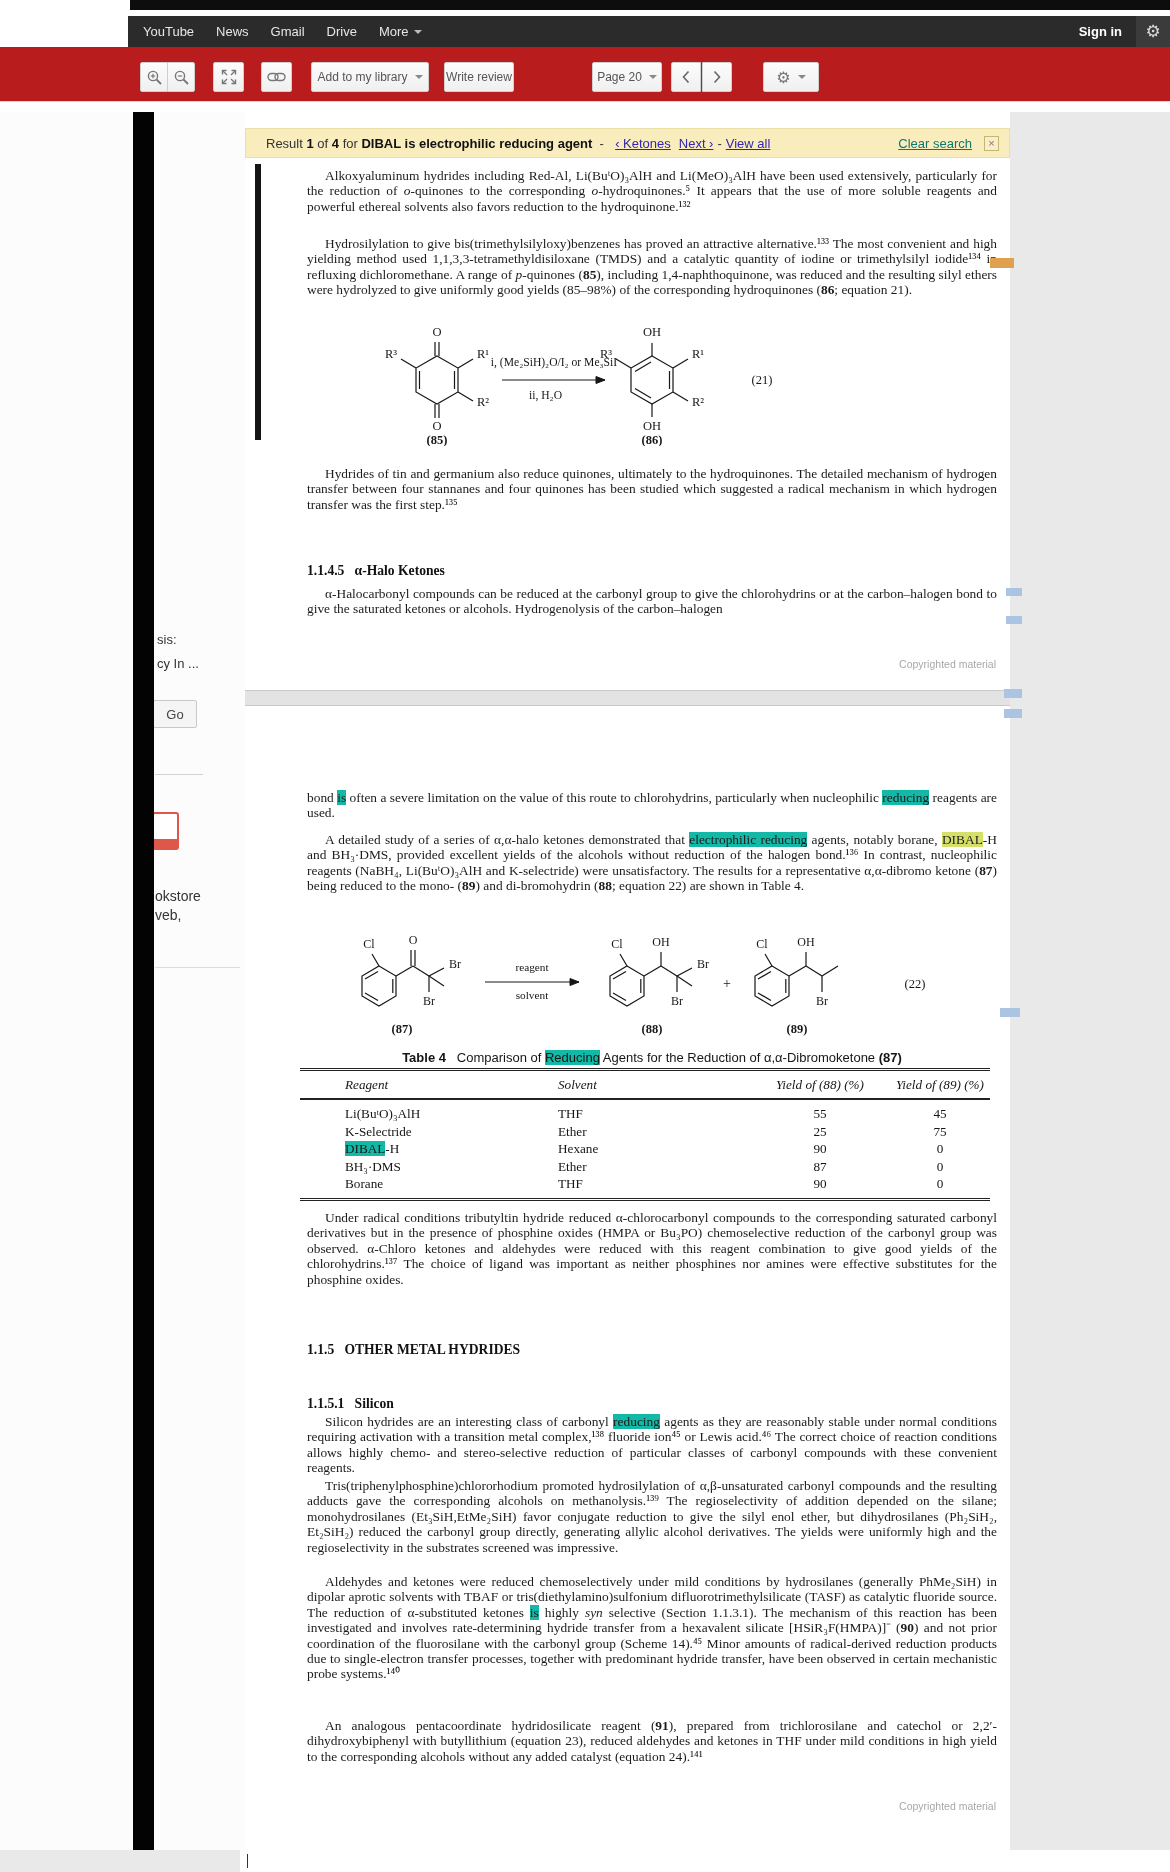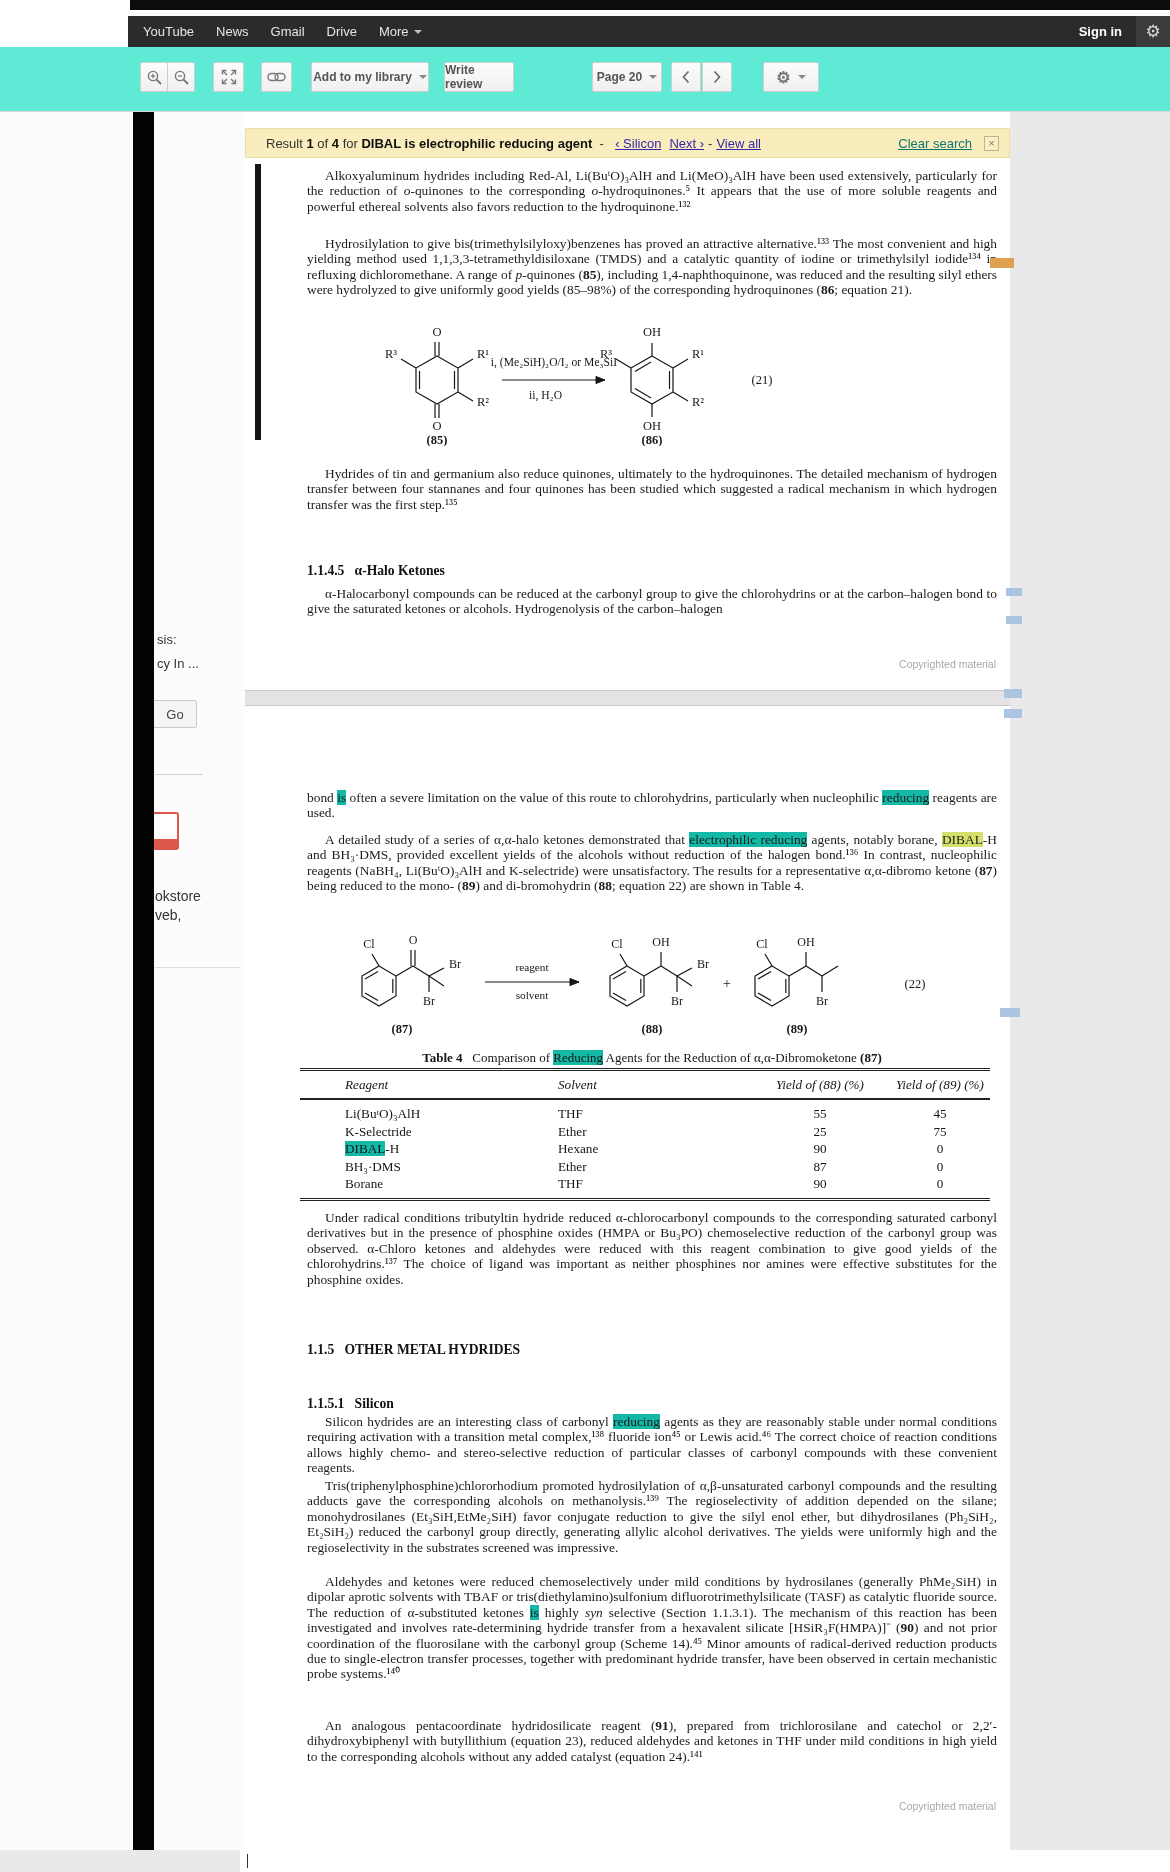--- a/index.html
+++ b/index.html
@@ -13,21 +13,21 @@
             display:flex; align-items:center; padding-left:4px; }
   .navlink { color:#e6e6e6; font-size:13px; padding:0 11px; cursor:pointer; }
   .navlink.morewrap { display:flex; align-items:center; gap:5px; }
   .caret-down { width:0; height:0; border-left:4px solid transparent; border-right:4px solid transparent;
                 border-top:4px solid #bbb; display:inline-block; }
   .nav-right { margin-left:auto; display:flex; align-items:center; height:100%; }
   .signin { color:#fff; font-size:13px; font-weight:bold; padding:0 14px; cursor:pointer; }
   .nav-gear-box { width:34px; height:31px; background:#3b3b3b; display:flex; align-items:center;
                   justify-content:center; color:#d8d8d8; font-size:17px; cursor:pointer; }
 
-  .toolbar { left:0; top:47px; width:1170px; height:65px; background:#5eead4; border-bottom:1px solid #d9d9d9;font-weight:bold; }
+  .toolbar { left:0; top:47px; width:1170px; height:55px; background:#b91c1c; border-bottom:1px solid #d9d9d9; }
   .tbtn { position:absolute; top:15px; height:30px; background:linear-gradient(#fcfcfc,#f0f0f0);
           border:1px solid #cfcfcf; border-radius:2px; color:#555; font-size:12px;
           display:flex; align-items:center; justify-content:center; cursor:pointer; }
   .tbtn svg { display:block; }
   .dd-caret { width:0;height:0;border-left:4px solid transparent;border-right:4px solid transparent;
               border-top:4px solid #888; margin-left:7px; }
 
   
   .yellowbar { left:245px; top:128px; width:765px; height:30px; background:#f9edbe;
                border:1px solid #eadfa6; display:flex; align-items:center; font-size:13px;
@@ -72,21 +72,21 @@
   .runhead { position:absolute; left:62px; width:690px; font-family:"Liberation Serif", serif;
              font-size:13.4px; color:#1b1b1b; }
   .runhead .pgnum { position:absolute; left:0; }
   .runhead .rtitle { display:block; text-align:center; font-style:italic; }
 
   .eqsvg { position:absolute; left:62px; }
   .eqsvg text { font-family:"Liberation Serif", serif; fill:#161616; }
   .eqsvg line, .eqsvg polygon, .eqsvg polyline { stroke:#161616; }
 
   .caption { position:absolute; left:62px; width:690px; text-align:center;
-             font-family:Liberation Serif, serif; font-size:13px; color:#151515; white-space:pre-wrap; }
+             font-family:Liberation Sans, sans-serif; font-size:13px; color:#151515; white-space:pre-wrap; }
   table.t4 { position:absolute; left:55px; top:362px; width:690px; border-collapse:collapse;
              font-family:"Liberation Serif", serif; font-size:13.2px; color:#151515;
              border-top:3px double #222; border-bottom:3px double #222; }
   .t4 th { font-style:italic; font-weight:normal; padding:6px 0 5px; border-bottom:2px solid #222; }
   .t4 td { padding:0.8px 0; }
   .t4 .c1 { width:255px; text-align:left; padding-left:45px; }
   .t4 .c2 { width:195px; text-align:left; padding-left:3px; }
   .t4 .c3 { width:140px; text-align:center; }
   .t4 .c4 { width:100px; text-align:center; }
   .t4 tbody tr:first-child td { padding-top:6px; }
@@ -191,21 +191,21 @@
     </div>
   <span class="sb-frag" style="left:155px; top:776px; font-size:14px;">okstore</span>
   <span class="sb-frag" style="left:155px; top:795px; font-size:14px;">veb,</span>
   <div class="sb-div" style="left:155px; top:855px; width:85px; background:#ddd;"></div>
 </div>
 <div class="abs pagecol"></div>
 <div class="abs black-strip"></div>
 
 <div class="abs yellowbar">
   <span><span>Result </span><span class="b">1</span><span> of </span><span class="b">4</span><span> for </span><span class="b">DIBAL is electrophilic reducing agent</span><span>  -  </span></span>
-  <span class="ylink">‹ Silicon</span>
+  <span class="ylink">‹ Ketones</span>
   <span class="ylink">Next ›</span>
   <span>-</span>
   <span class="ylink">View all</span>
   <span class="ybar-right">
     <span class="ylink" style="color:#0f766e;">Clear search</span>
     <span class="closebox">
       <span>×</span>
     </span>
   </span>
 </div>

